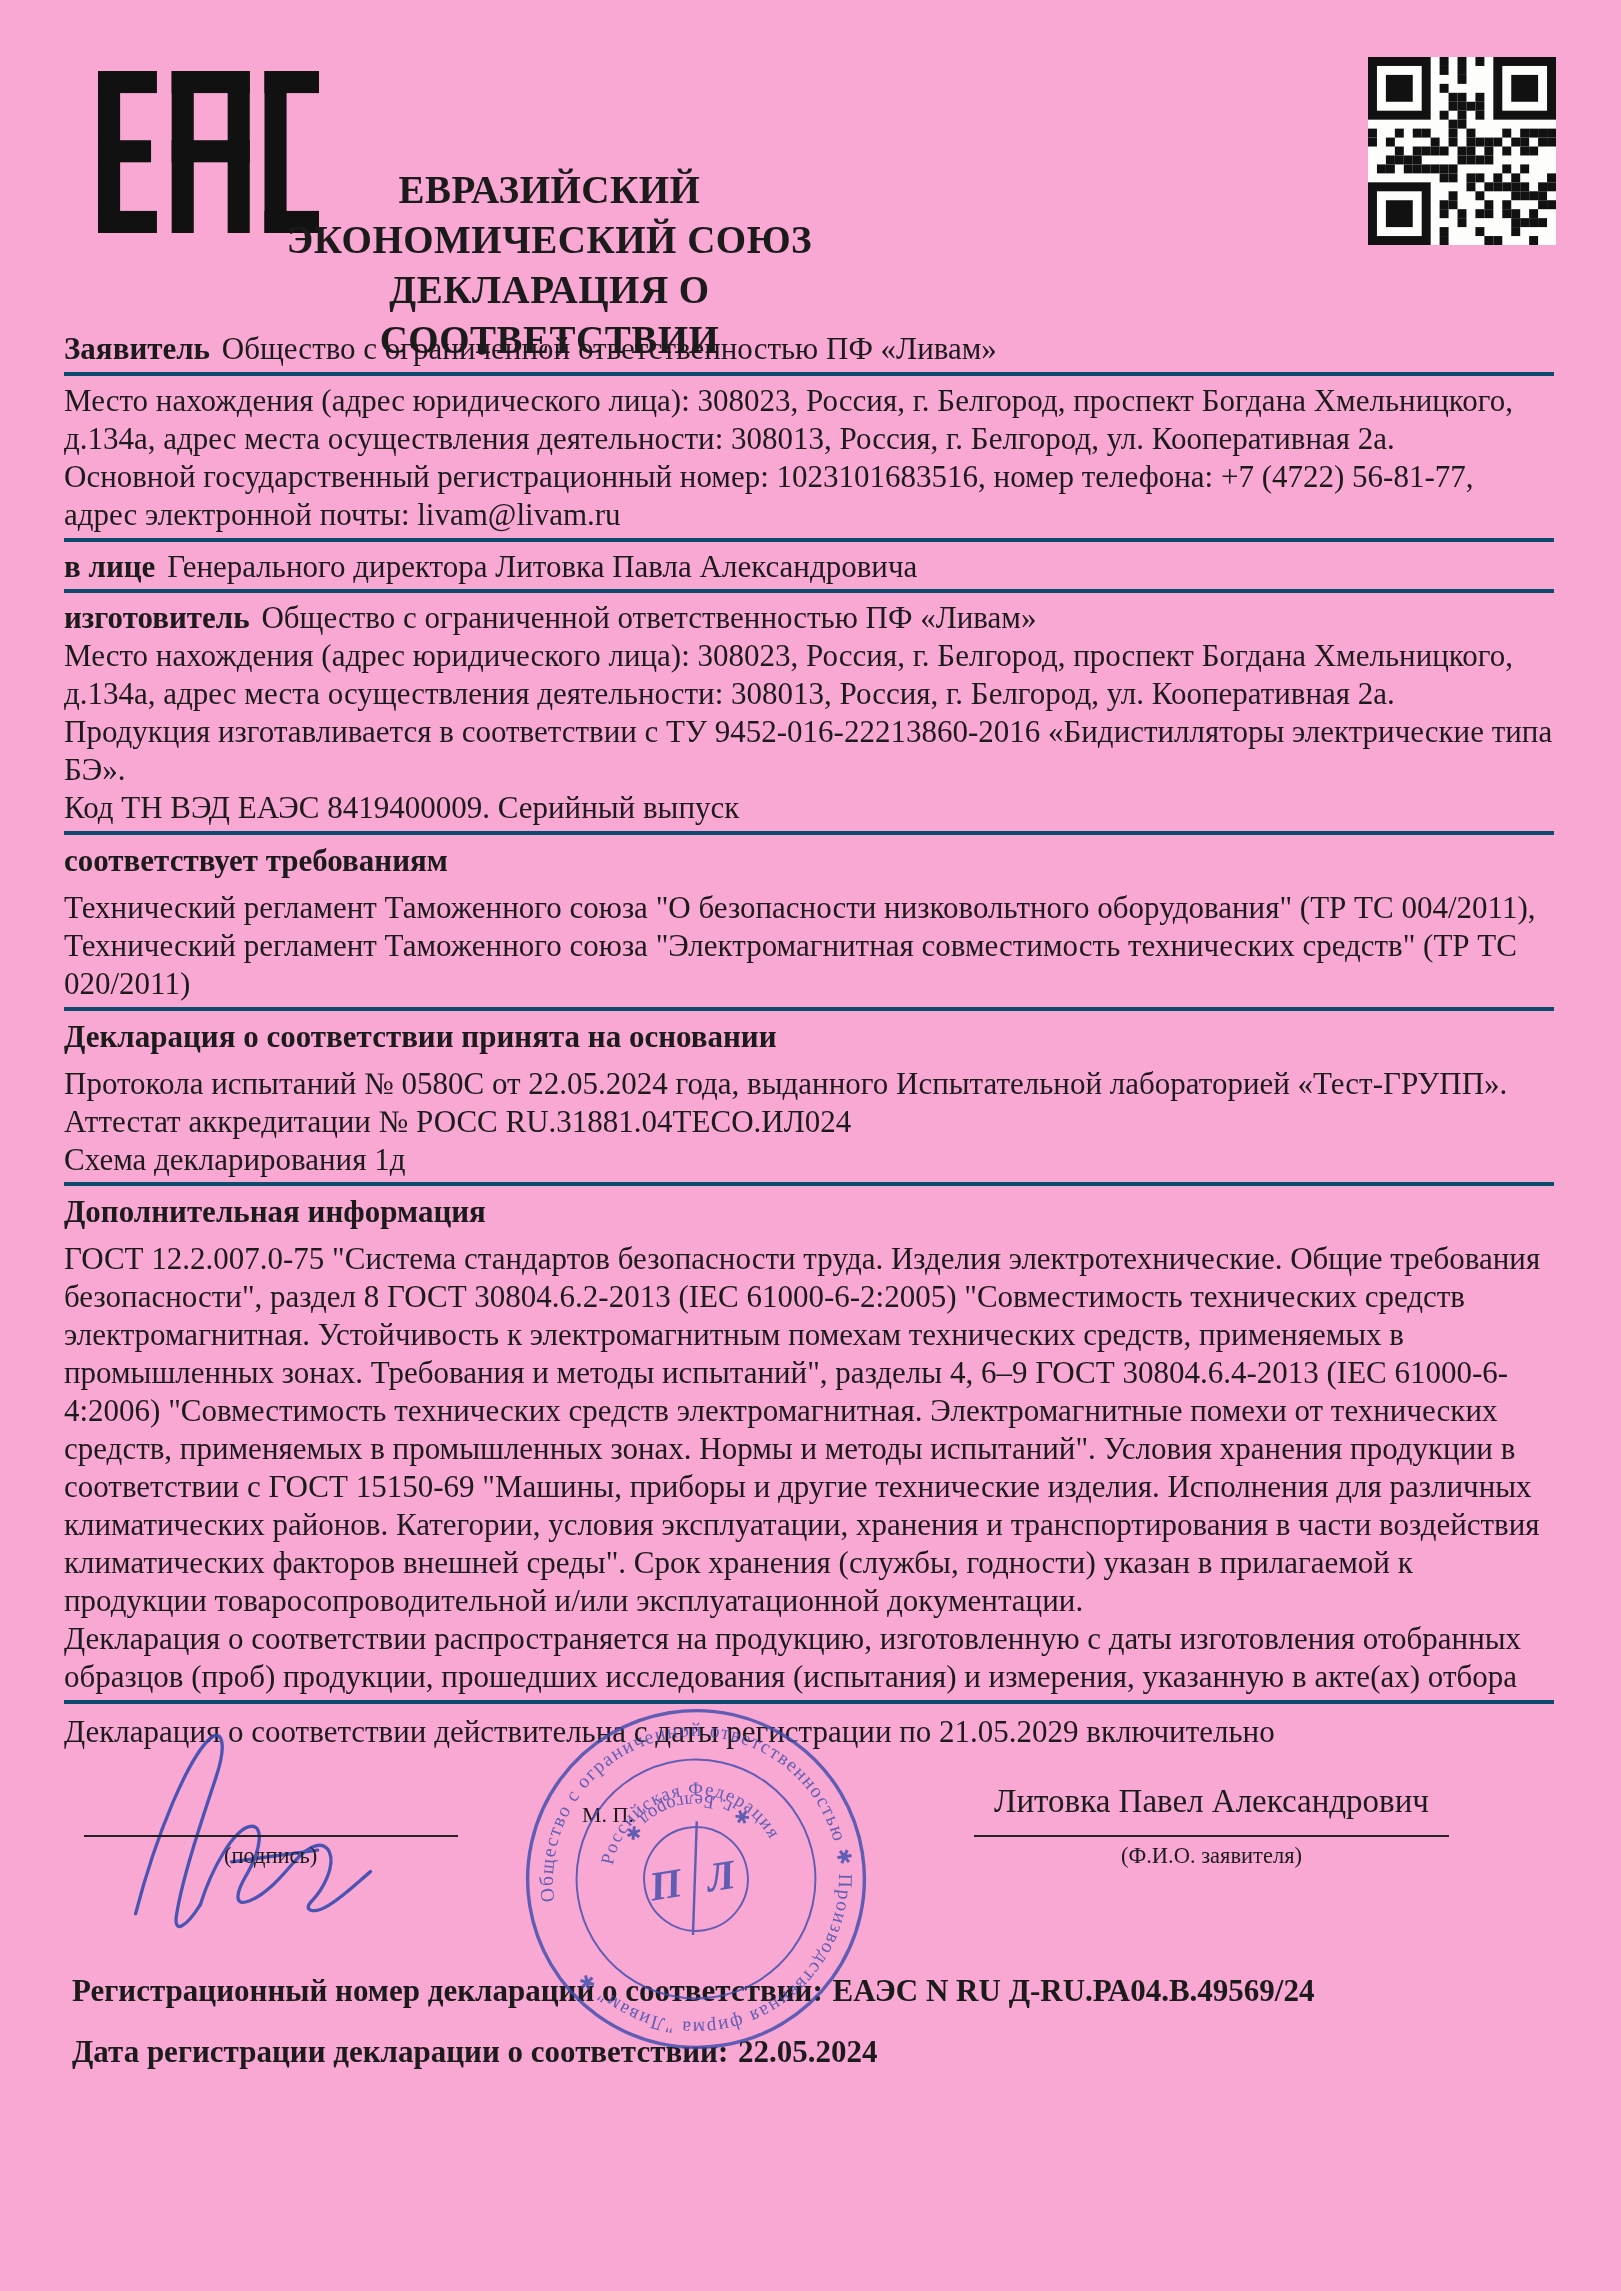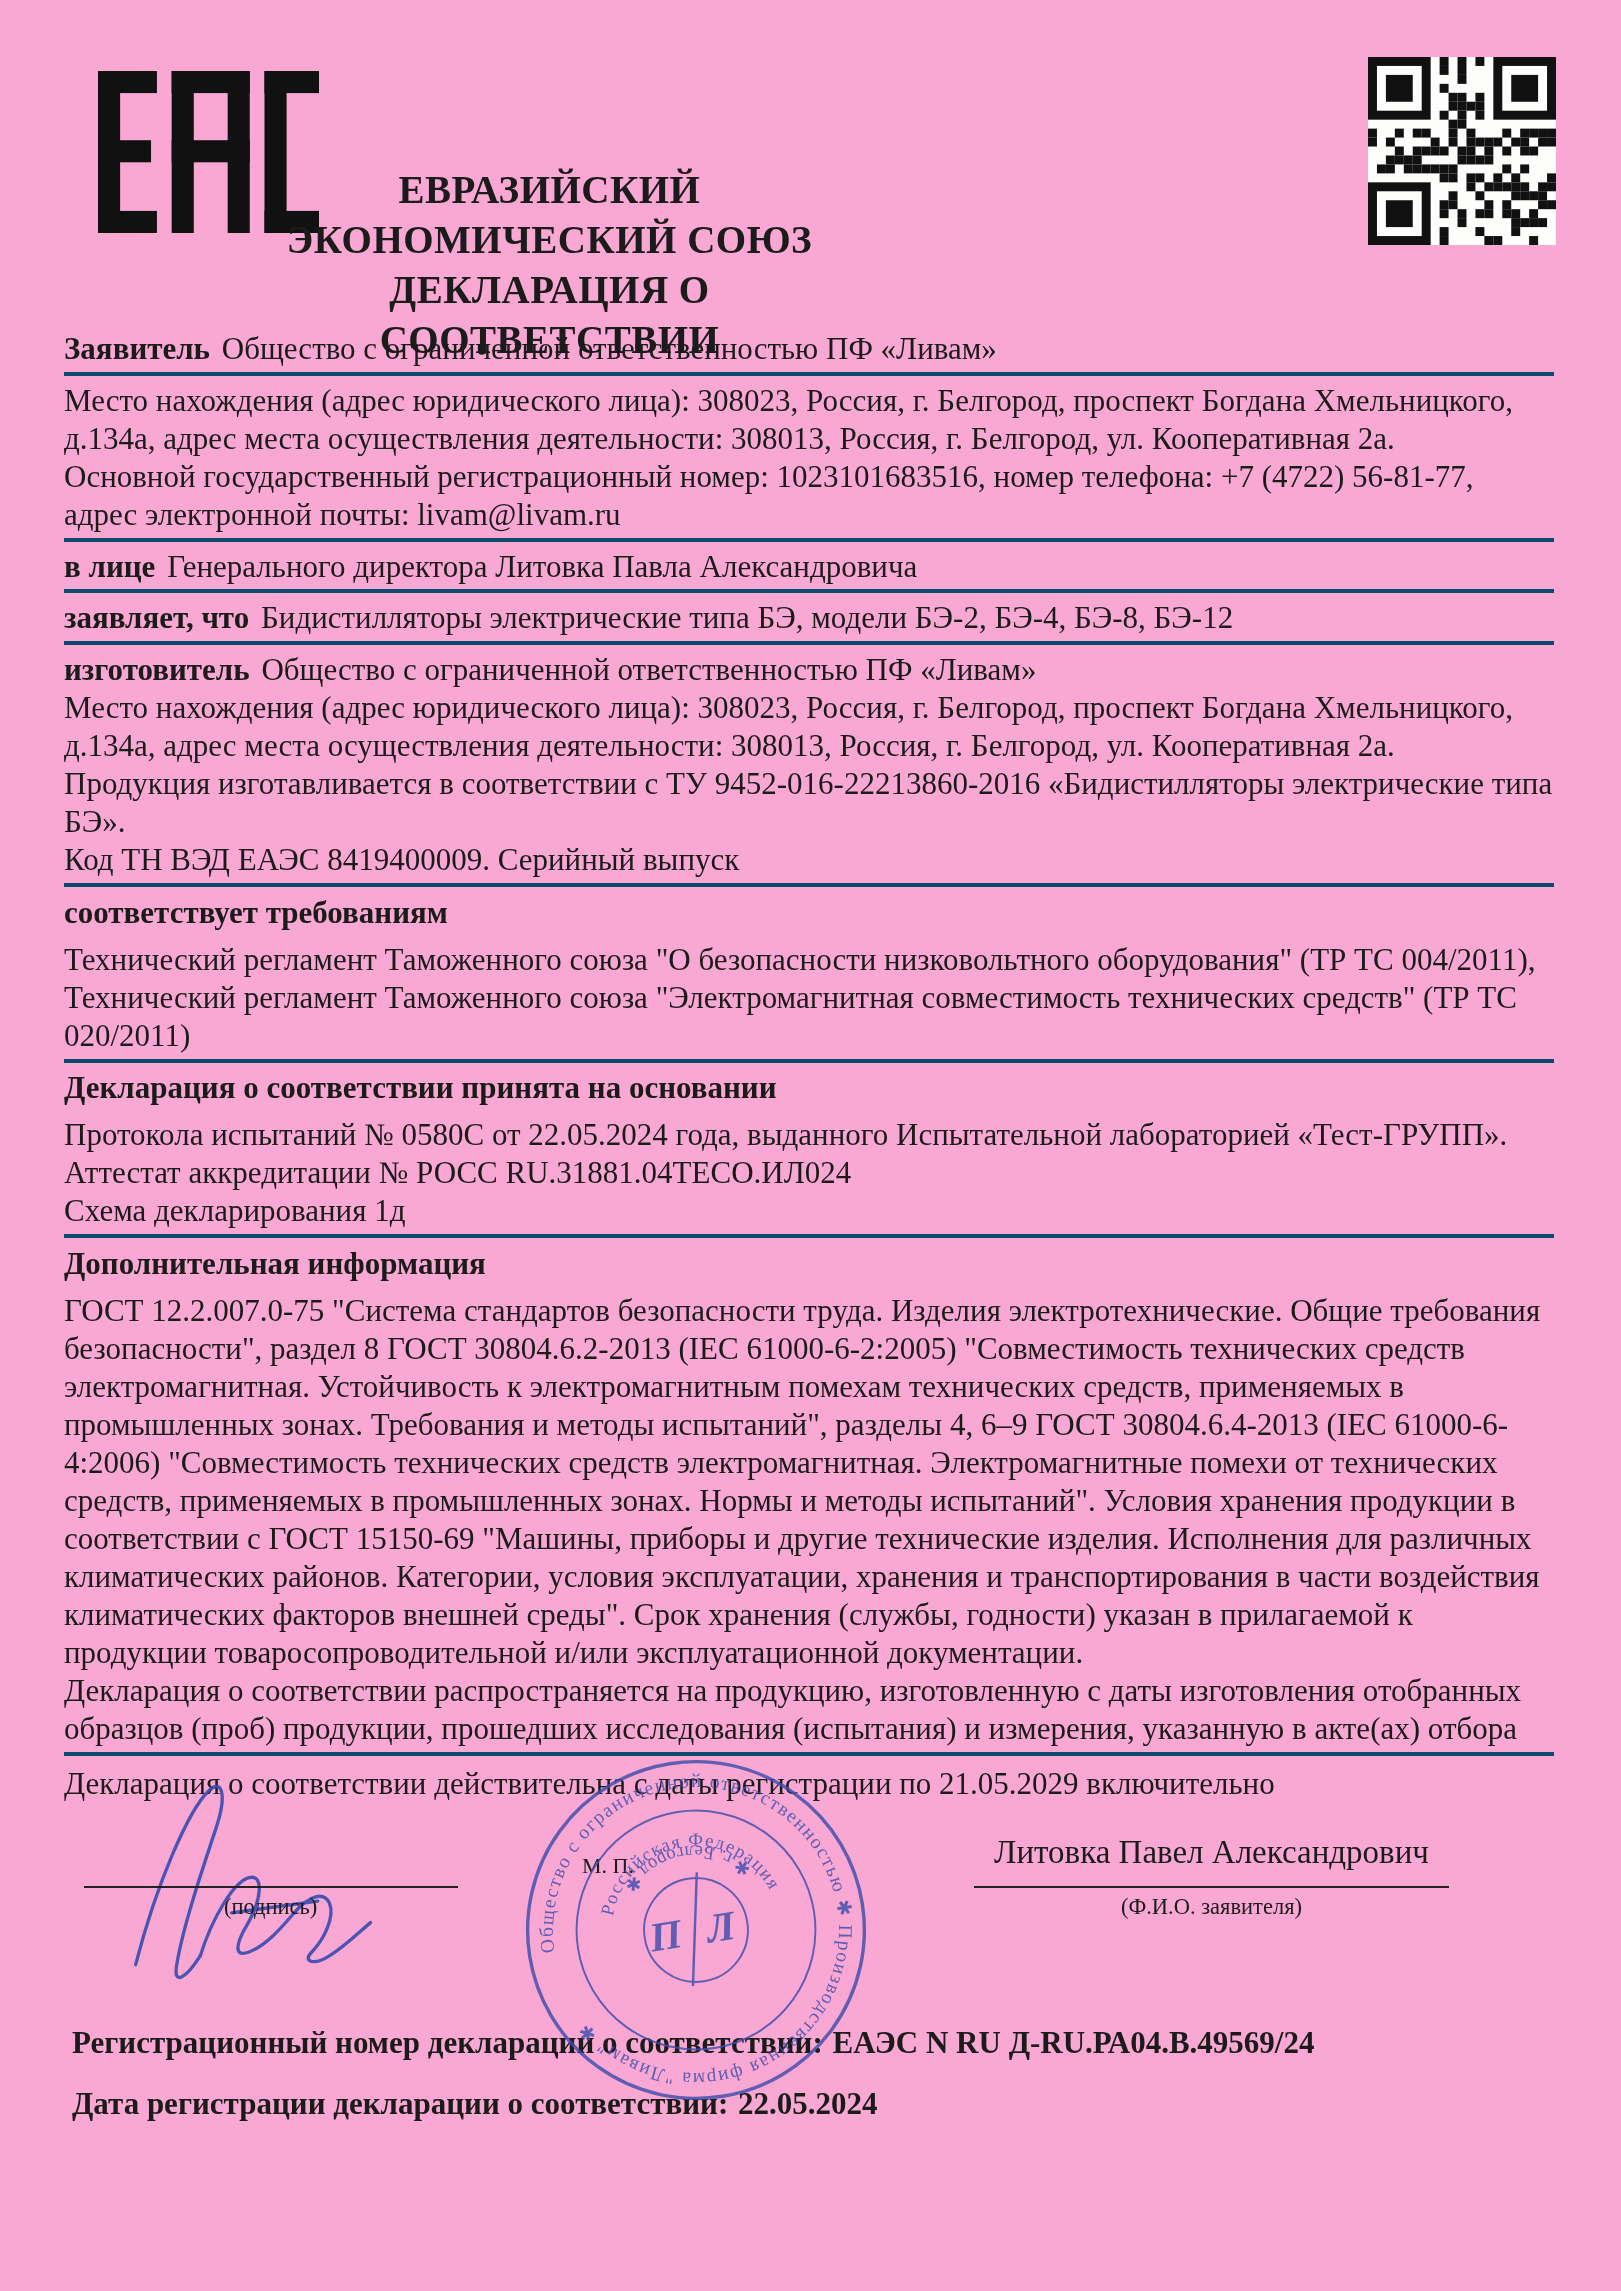--- a/index.html
+++ b/index.html
@@ -215,23 +215,20 @@
 
     <section class="ruled">
       <p class="para">Место нахождения (адрес юридического лица): 308023, Россия, г. Белгород, проспект Богдана Хмельницкого, д.134а, адрес места осуществления деятельности: 308013, Россия, г. Белгород, ул. Кооперативная 2а.
 Основной государственный регистрационный номер: 1023101683516, номер телефона: +7 (4722) 56-81-77, адрес электронной почты: livam@livam.ru</p>
     </section>
 
     <section class="ruled">
       <p class="line"><span class="lbl">в лице</span><span>Генерального директора Литовка Павла Александровича</span></p>
     </section>
 
-    <section class="ruled">
-      <p class="line"><span class="lbl">заявляет, что</span><span>Бидистилляторы электрические типа БЭ, модели БЭ-2, БЭ-4, БЭ-8, БЭ-12</span></p>
-    </section>
 
     <section class="ruled">
       <p class="line"><span class="lbl">изготовитель</span><span>Общество с ограниченной ответственностью ПФ «Ливам»</span></p>
       <p class="para">Место нахождения (адрес юридического лица): 308023, Россия, г. Белгород, проспект Богдана Хмельницкого, д.134а, адрес места осуществления деятельности: 308013, Россия, г. Белгород, ул. Кооперативная 2а.
 Продукция изготавливается в соответствии с ТУ 9452-016-22213860-2016 «Бидистилляторы электрические типа БЭ».
 Код ТН ВЭД ЕАЭС 8419400009. Серийный выпуск</p>
     </section>
 
     <section class="ruled">
       <p class="h">соответствует требованиям</p>

